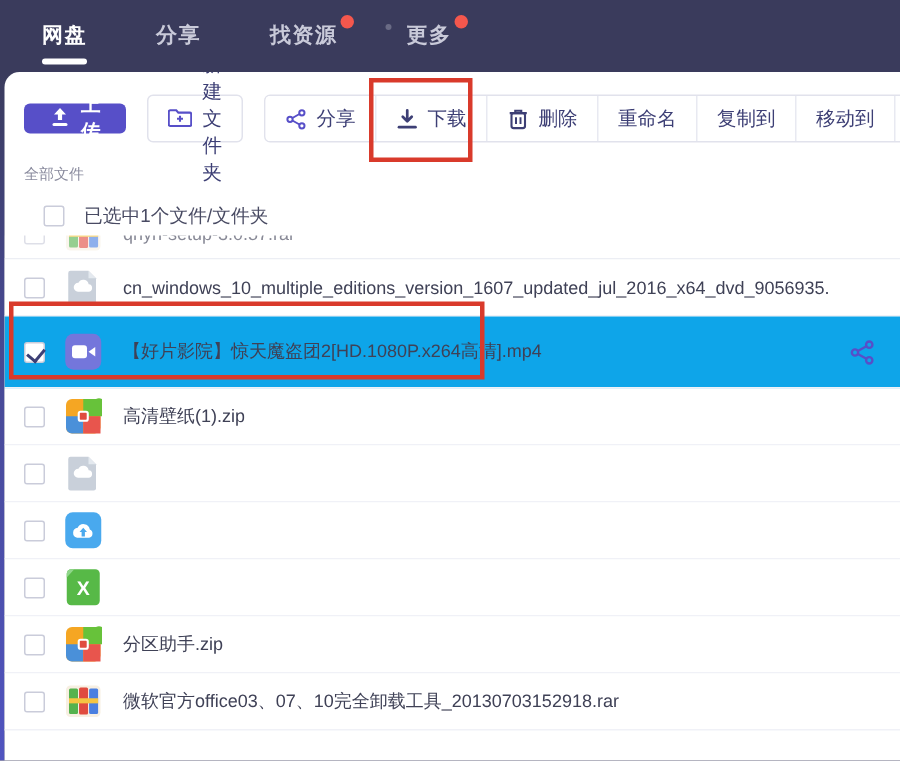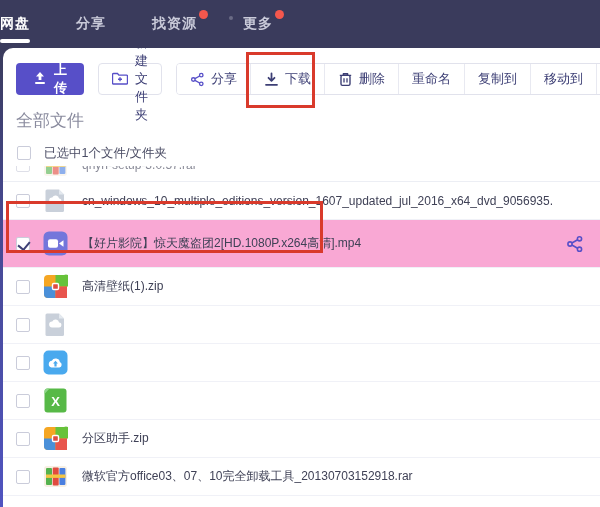--- a/index.html
+++ b/index.html
@@ -8,20 +8,21 @@
     font-family: "Liberation Sans", "DejaVu Sans", sans-serif;
     background: #3a3b5c;
     position: relative;
   }
 
   
   .nav {
     height: 48px;
     display: flex;
     align-items: center;
+    padding-left: 28px;
     gap: 46px;
     position: relative;
   }
   .nav-tab {
     position: relative;
     color: #c9cad9;
     font-size: 14px;
     font-weight: bold;
     cursor: pointer;
     letter-spacing: 1px;
@@ -78,21 +79,21 @@
     align-items: center;
     padding: 14px 0 0 13px;
     height: 48px;
   }
   .btn-upload {
     display: flex; align-items: center; gap: 7px;
     background: #574fc8;
     color: #fff;
     border: none;
     border-radius: 4px;
-    height: 32px;
+    height: 20px;
     padding: 0 17px;
     font-size: 13px;
     font-weight: bold;
     cursor: pointer;
     font-family: inherit;
   }
   .btn-newfolder {
     display: flex; align-items: center; gap: 7px;
     background: #fff;
     color: #3d3f75;
@@ -125,48 +126,48 @@
     padding: 0 13px;
     cursor: pointer;
     white-space: nowrap;
     font-family: inherit;
   }
   .btn-seg:first-child { border-left: none; }
 
   
   .all-files {
     margin: 13px 0 0 13px;
-    font-size: 17px;
+    font-size: 10px;
     color: #8a8b9e;
   }
 
   
   .list { margin-top: 8px; }
   .sel-row {
     display: flex;
     align-items: center;
     height: 26px;
-    padding-left: 14px;
+    padding-left: 26px;
   }
   .sel-row .label {
     margin-left: 13px;
     font-size: 12.5px;
     color: #494b63;
   }
   .row {
     display: flex;
     align-items: center;
     height: 38px;
     padding-left: 13px;
     border-bottom: 1px solid #f0f1f7;
     position: relative;
     background: #fff;
     cursor: pointer;
   }
-  .row.selected { background: #f9a8d4; height: 48px; }
+  .row.selected { background: #0ea5e9; height: 48px; }
   .row .fname {
     margin-left: 14px;
     font-size: 12px;
     color: #3f4156;
     white-space: nowrap;
     overflow: hidden;
     max-width: 470px;
   }
   .clip { height: 16px; overflow: hidden; border-bottom: 1px solid #eceef4; }
   .clip .row { margin-top: -20px; opacity: 0.62; border-bottom: none; }

